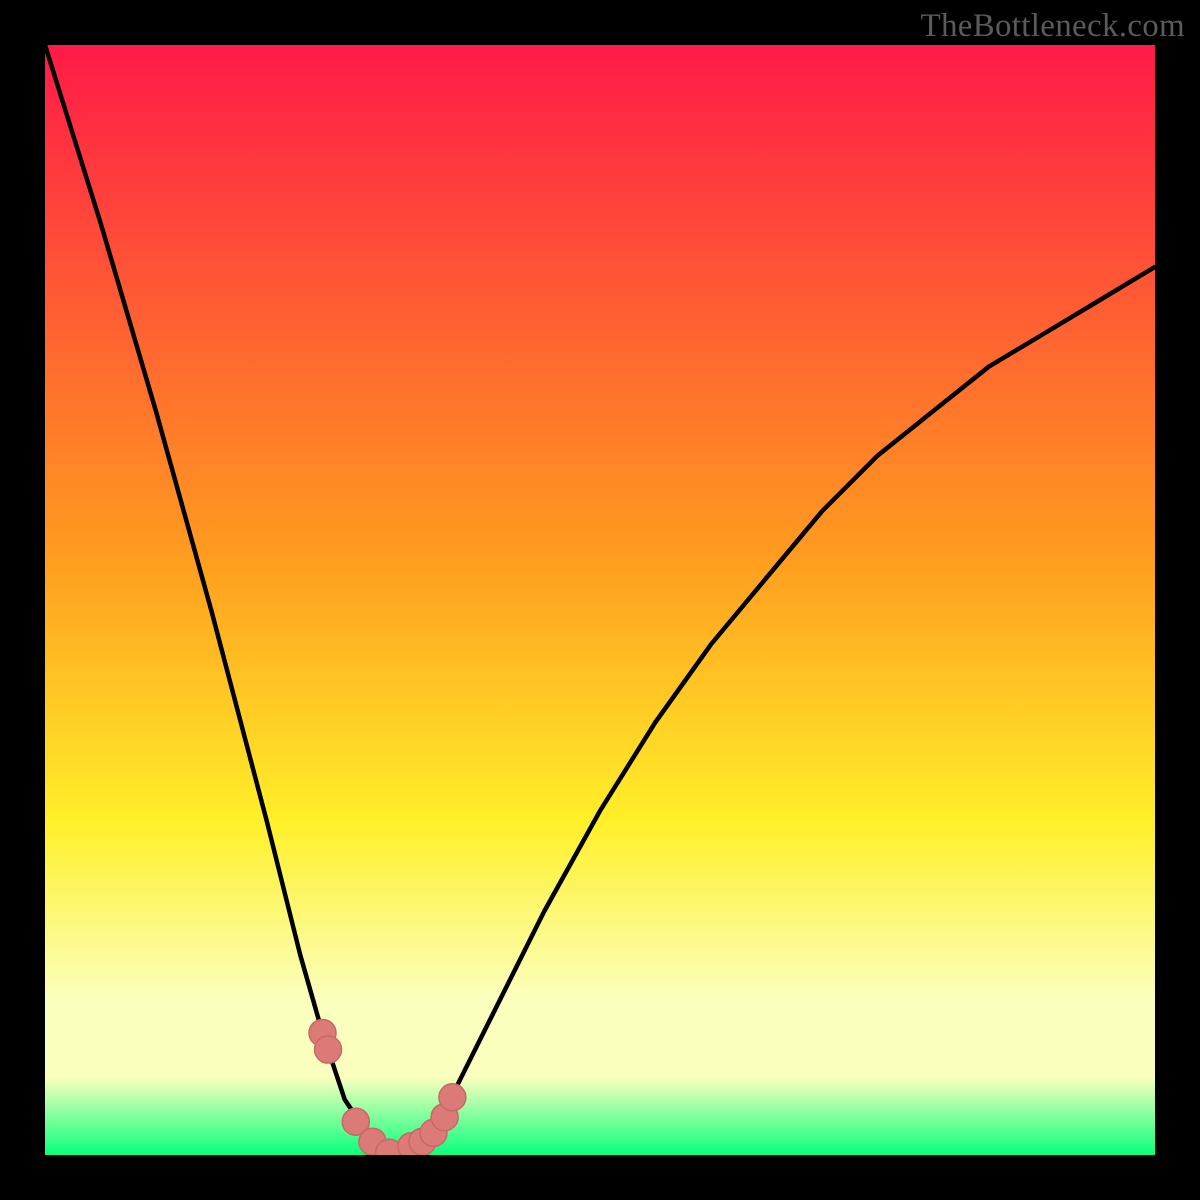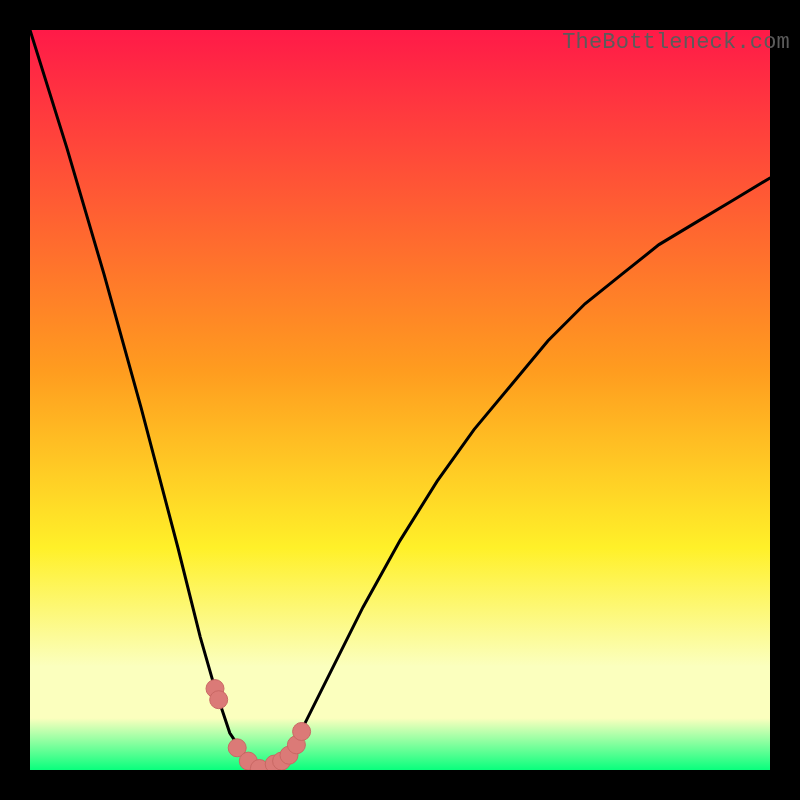--- a/index.html
+++ b/index.html
@@ -13,26 +13,25 @@
   .frame {
     position: relative;
     width: 800px;
     height: 800px;
     background: #000;
   }
   .watermark {
     position: absolute;
     top: 4px;
     right: 10px;
-    font-family: Liberation Mono, monospace;
+    font-family: Liberation Serif, serif;
     font-size: 22px;
     color: #5b5b5b;
     letter-spacing: 0.2px;
     z-index: 5;
-    margin-top: 26px;
   }
   .plot {
     position: absolute;
     left: 30px;
     top: 30px;
     width: 740px;
     height: 740px;
     overflow: hidden;
   }
   .plot svg {

